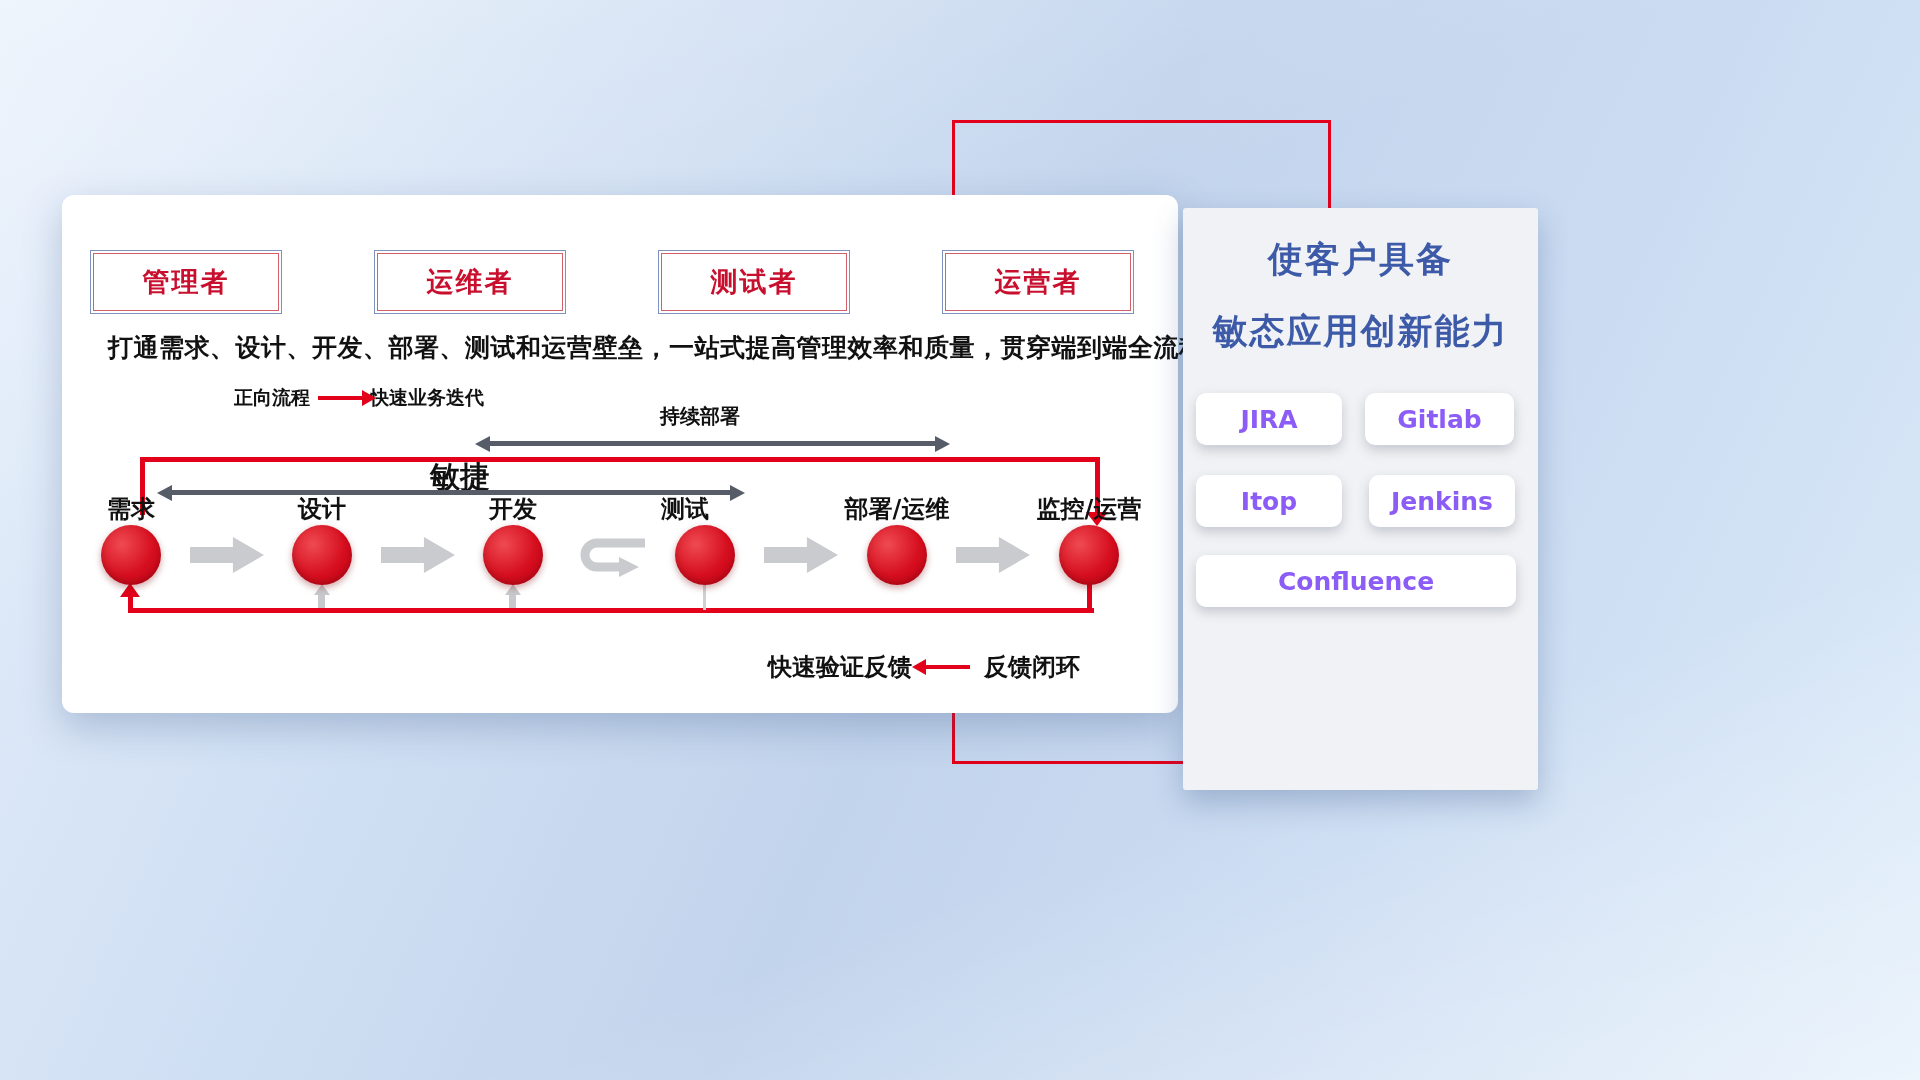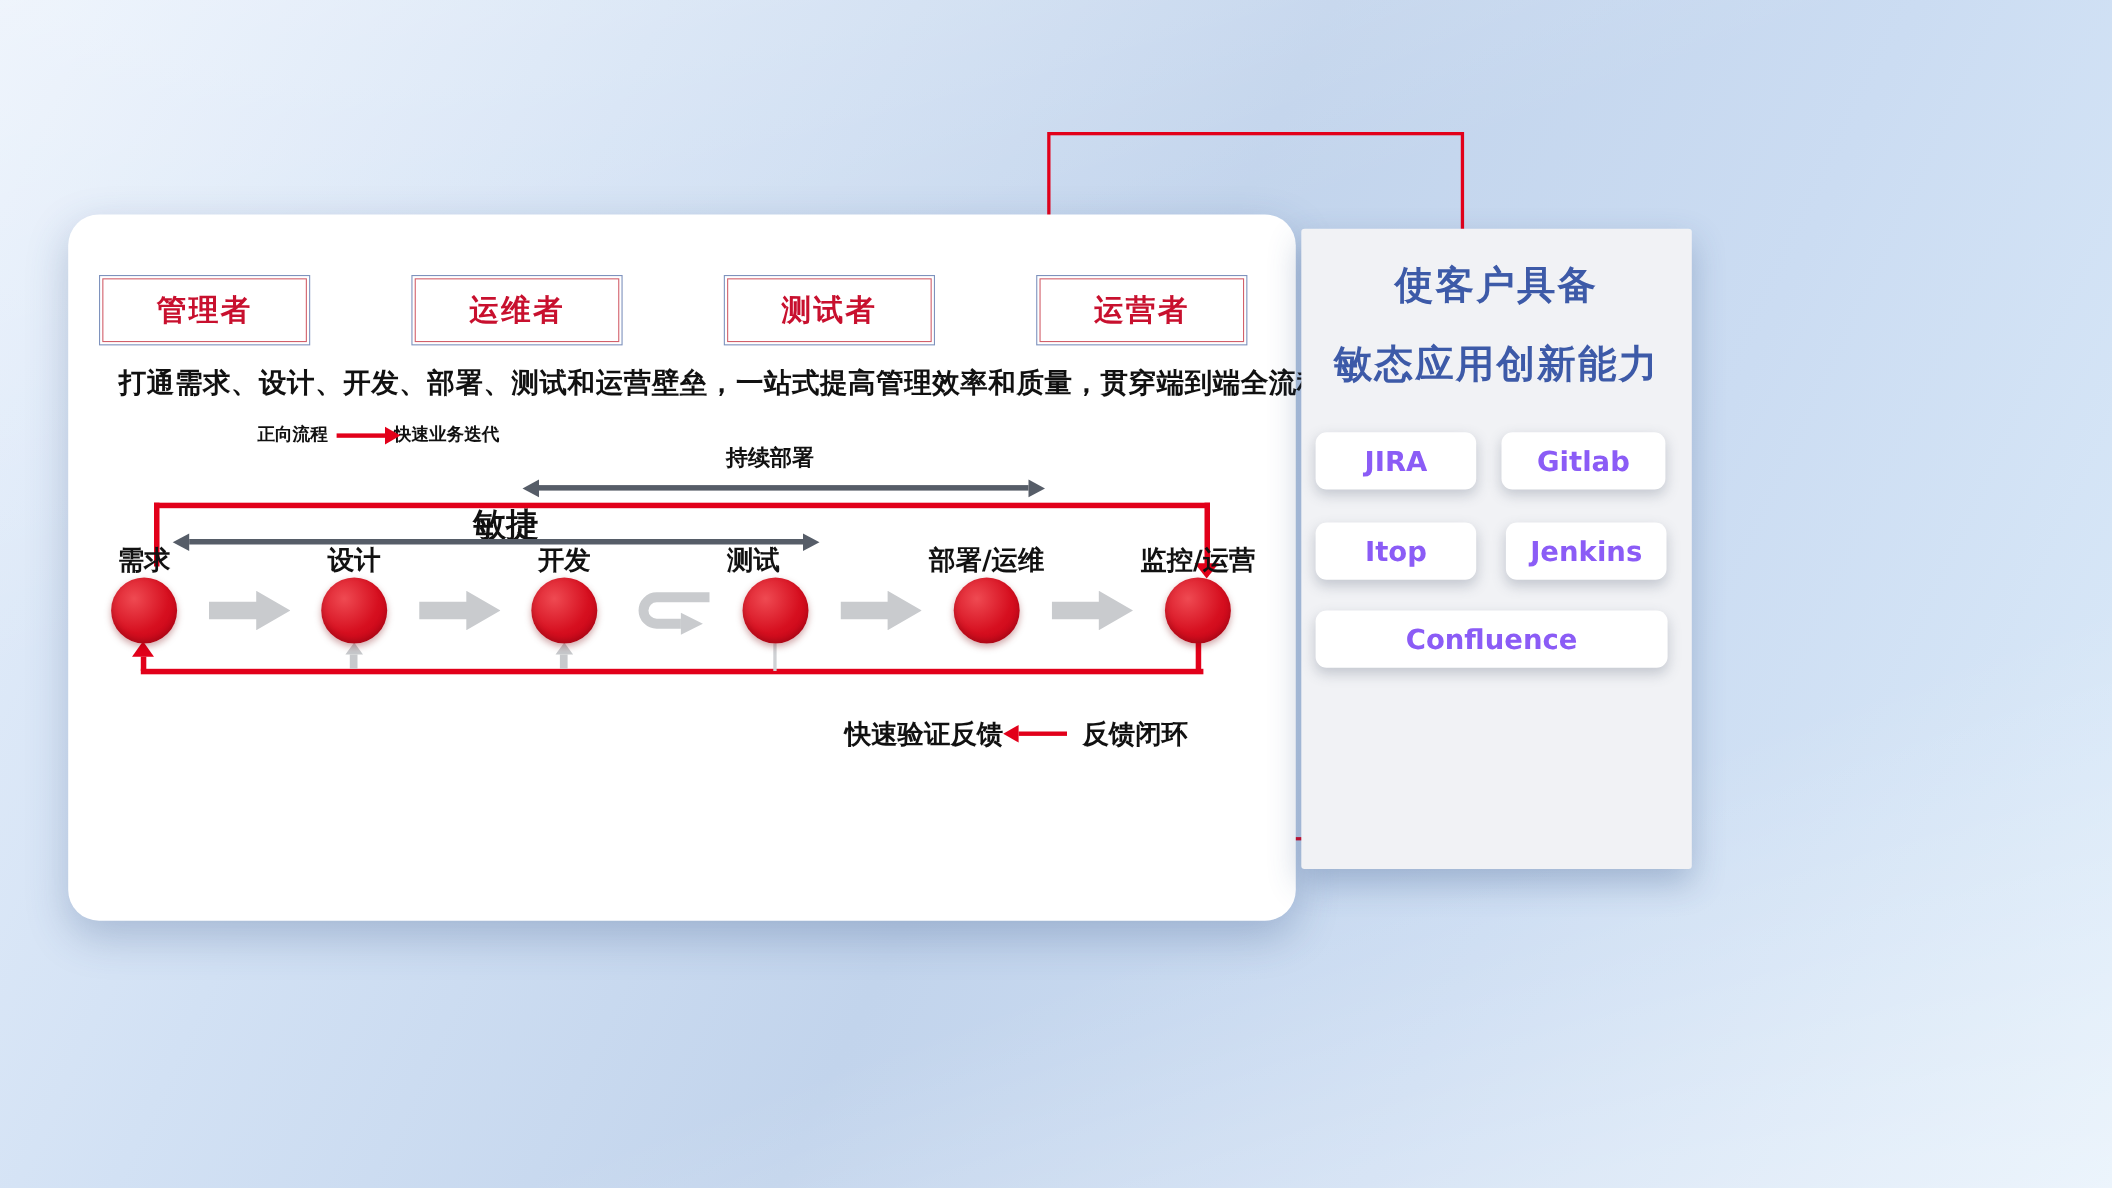--- a/index.html
+++ b/index.html
@@ -8,42 +8,42 @@
     font-family:"DejaVu Sans","Liberation Sans",sans-serif;
     background:linear-gradient(115deg,#e6effb 0%,#d2e1f4 25%,#c2d4ec 50%,#cbdcf2 72%,#dcebf9 100%);
   }
   .stage::before{
     content:"";position:absolute;inset:0;
     background:linear-gradient(160deg,rgba(255,255,255,.35) 0%,rgba(255,255,255,0) 35%,rgba(255,255,255,0) 70%,rgba(255,255,255,.45) 100%);
   }
   
   .red-frame{position:absolute;left:952px;top:120px;width:373px;height:638px;border:3px solid #e2001a;z-index:1;}
   
-  .card{position:absolute;left:62px;top:195px;width:1116px;height:642px;background:#ffffff;border-radius:28px;
+  .card{position:absolute;left:62px;top:195px;width:1116px;height:518px;background:#ffffff;border-radius:12px;
         box-shadow:0 14px 38px rgba(50,80,130,.28);z-index:2;}
   
   .panel{position:absolute;left:1183px;top:208px;width:355px;height:582px;background:#f1f2f5;border-radius:3px;
          box-shadow:0 12px 30px rgba(50,80,130,.30);z-index:3;}
   .panel-title{position:absolute;left:0;width:100%;text-align:center;font-size:35px;font-weight:700;color:#3d5aa8;letter-spacing:2px;}
   .pt1{top:28px;} .pt2{top:100px;}
   .tool{position:absolute;background:#fff;border-radius:10px;box-shadow:0 5px 12px rgba(80,90,110,.28);
         display:flex;align-items:center;justify-content:center;font-size:25px;font-weight:700;color:#8b5cf6;}
   .t0{left:13px;top:185px;width:146px;height:52px;}
   .t1{left:182px;top:185px;width:149px;height:52px;}
   .t2{left:13px;top:267px;width:146px;height:52px;}
   .t3{left:186px;top:267px;width:146px;height:52px;}
   .t4{left:13px;top:347px;width:320px;height:52px;}
   
   .roles-row{position:absolute;left:28px;top:55px;width:1044px;height:62px;display:flex;justify-content:space-between;}
   .role-box{position:relative;width:190px;height:62px;background:#fff;border:1px solid #7e92bd;
             display:flex;align-items:center;justify-content:center;font-size:27px;font-weight:700;color:#c8102e;letter-spacing:2px;}
   .role-box::before{content:"";position:absolute;inset:2px;border:1px solid #d2606b;pointer-events:none;}
   .description{position:absolute;left:46px;top:136px;width:1040px;font-size:25px;font-weight:700;color:#111;letter-spacing:.5px;white-space:nowrap;}
   
-  .legend-forward{position:absolute;left:172px;top:190px;display:flex;align-items:center;gap:8px;font-size:16px;font-weight:700;color:#111;}
+  .legend-forward{position:absolute;left:172px;top:190px;display:flex;align-items:center;gap:8px;font-size:19px;font-weight:700;color:#111;}
   .arrow-right{position:relative;width:44px;height:4px;background:#e2001a;}
   .arrow-right::after{content:"";position:absolute;right:-14px;top:-6px;border:8px solid transparent;border-right:0;border-left:14px solid #e2001a;}
   .arrow-left{position:relative;width:44px;height:4px;background:#e2001a;}
   .arrow-left::before{content:"";position:absolute;left:-14px;top:-6px;border:8px solid transparent;border-left:0;border-right:14px solid #e2001a;}
   
   .cd-label{position:absolute;left:638px;top:208px;transform:translateX(-50%);font-size:20px;font-weight:700;color:#111;}
   .agile-label{position:absolute;left:398px;top:262px;transform:translateX(-50%);font-size:30px;font-weight:700;color:#111;}
   .dbl{position:absolute;height:5px;background:#565d68;}
   .dbl::before{content:"";position:absolute;left:-15px;top:-5.5px;border-top:8px solid transparent;border-bottom:8px solid transparent;border-right:15px solid #565d68;}
   .dbl::after{content:"";position:absolute;right:-15px;top:-5.5px;border-top:8px solid transparent;border-bottom:8px solid transparent;border-left:15px solid #565d68;}

